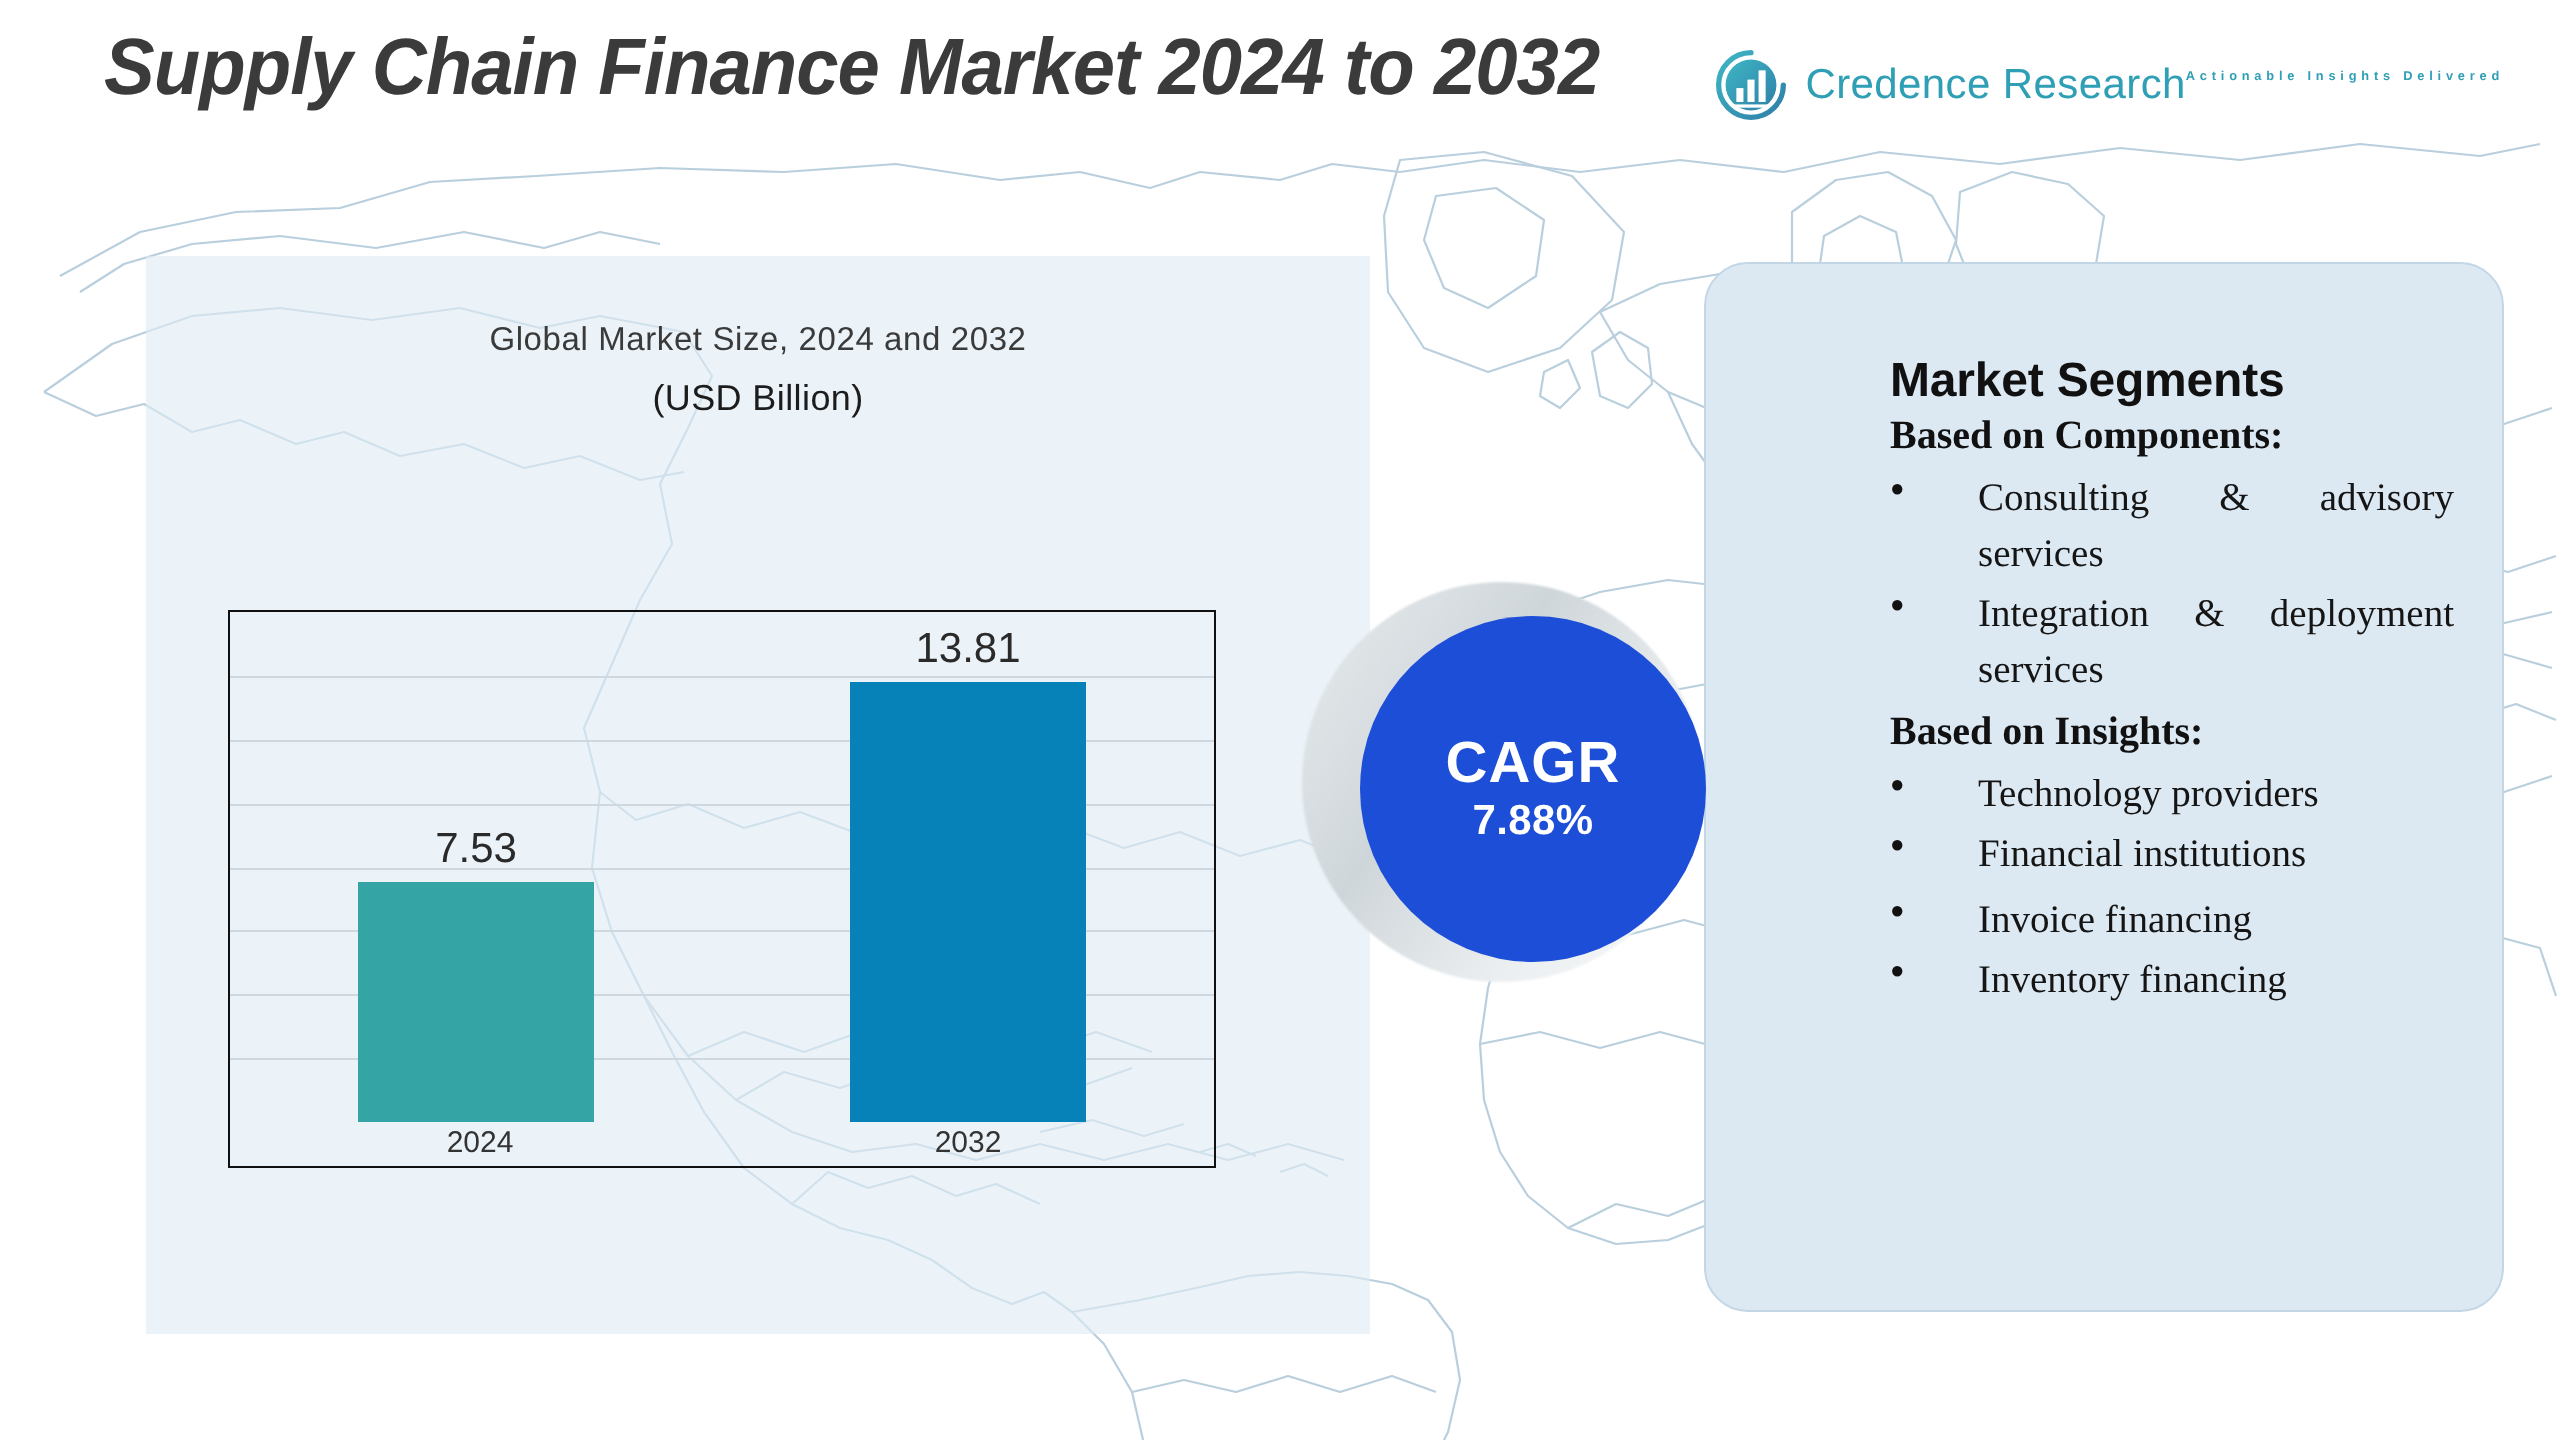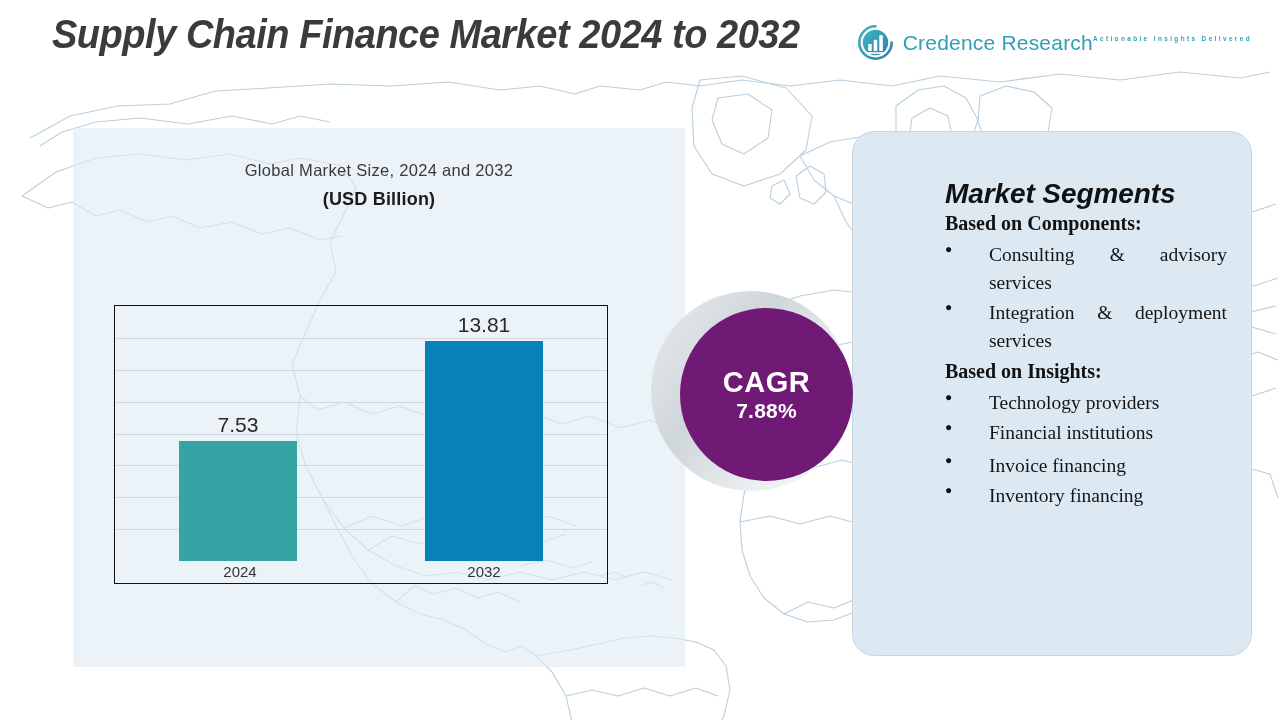--- a/index.html
+++ b/index.html
@@ -96,21 +96,21 @@
     font-size: 16.5px;
     color: #3a3a3a;
     letter-spacing: 0.3px;
   }
   #chart-title-2 {
     position: absolute;
     left: 0; right: 0; top: 61px;
     text-align: center;
     font-family: "Liberation Sans", sans-serif;
     font-size: 18px;
-    font-weight: bold;
+    font-weight: normal;
     color: #1c1c1c;
     letter-spacing: 0.2px;
   }
 
   
   #plot-box {
     position: absolute;
     left: 41px; top: 177px;
     width: 494px; height: 279px;
     border: 1.6px solid #111;
@@ -161,21 +161,21 @@
     width: 200px; height: 200px;
     border-radius: 50%;
     background: linear-gradient(125deg, #e8ecee 0%, #cfd6da 38%, #eceff1 70%, #f7f9fa 100%);
     filter: blur(0.4px);
   }
   #cagr-circle {
     position: absolute;
     left: 29px; top: 17px;
     width: 173px; height: 173px;
     border-radius: 50%;
-    background: #701a75;
+    background: #1d4ed8;
     display: flex;
     flex-direction: column;
     align-items: center;
     justify-content: center;
   }
   #cagr-label {
     font-family: "Liberation Sans", sans-serif;
     font-size: 29px;
     font-weight: bold;
     color: #ffffff;
@@ -197,26 +197,25 @@
     left: 852px; top: 131px;
     width: 400px; height: 525px;
     background: #dce9f3;
     border: 1px solid #c3d6e6;
     border-radius: 22px;
     z-index: 3;
     padding: 45px 24px 0 92px;
   }
   #segments-heading {
     font-family: "Liberation Sans", sans-serif;
-    font-size: 28px;
+    font-size: 24px;
     font-weight: bold;
     color: #111;
     line-height: 1.18;
     letter-spacing: -0.1px;
-    font-style: italic;
   }
   .group-heading {
     font-family: "Liberation Serif", serif;
     font-size: 20px;
     font-weight: bold;
     color: #111;
     line-height: 1.24;
     margin-top: 1px;
   }
   .seg-list { list-style: none; margin: 5px 0 4px 0; padding: 0; }

